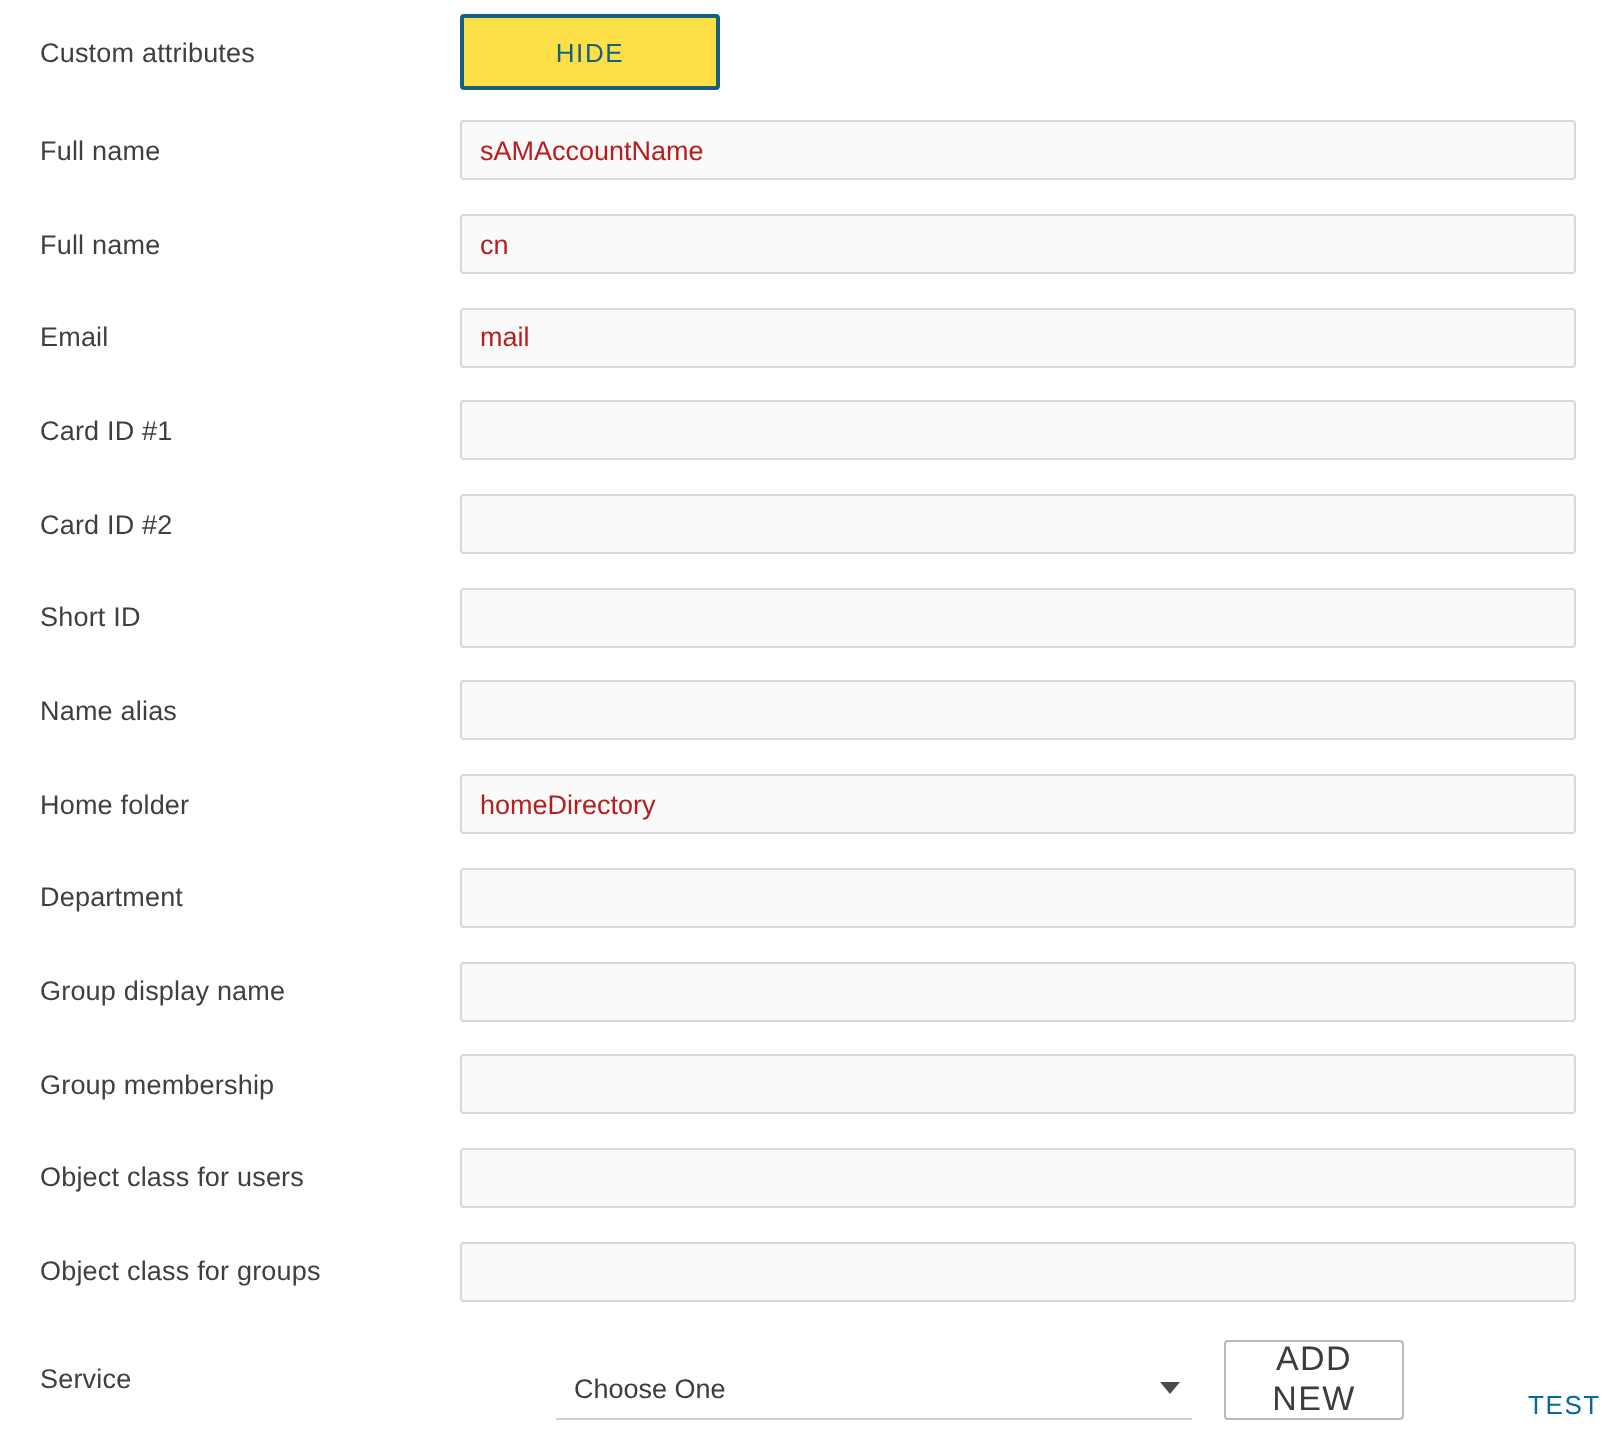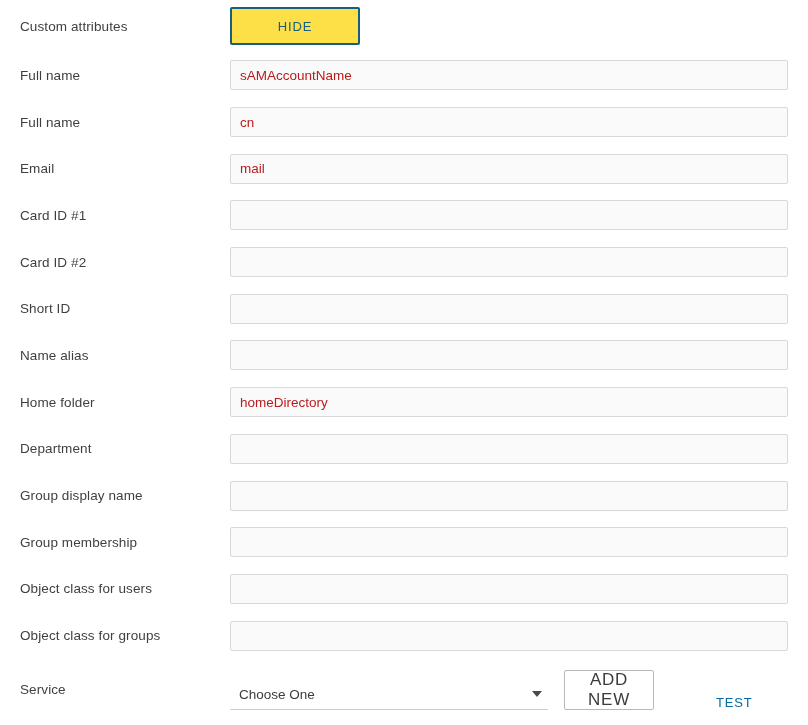--- a/index.html
+++ b/index.html
@@ -68,20 +68,21 @@
     display: flex;
     align-items: center;
     justify-content: center;
   }
   .row-hide { height: 52px; }
 
   
   .row-service {
     height: 62px;
     align-items: center;
+    gap: 48px;
   }
   .select-wrap {
     position: relative;
     width: 318px;
     height: 30px;
     border-bottom: 1px solid #cfcfcf;
     display: flex;
     align-items: center;
     box-sizing: border-box;
   }

